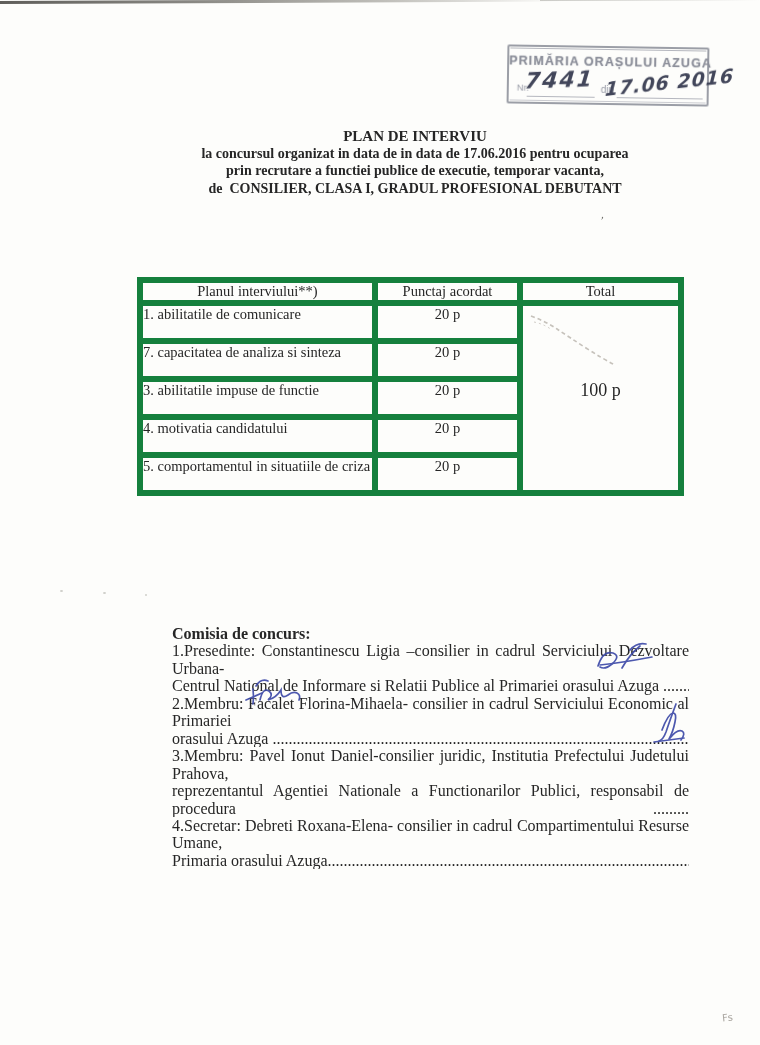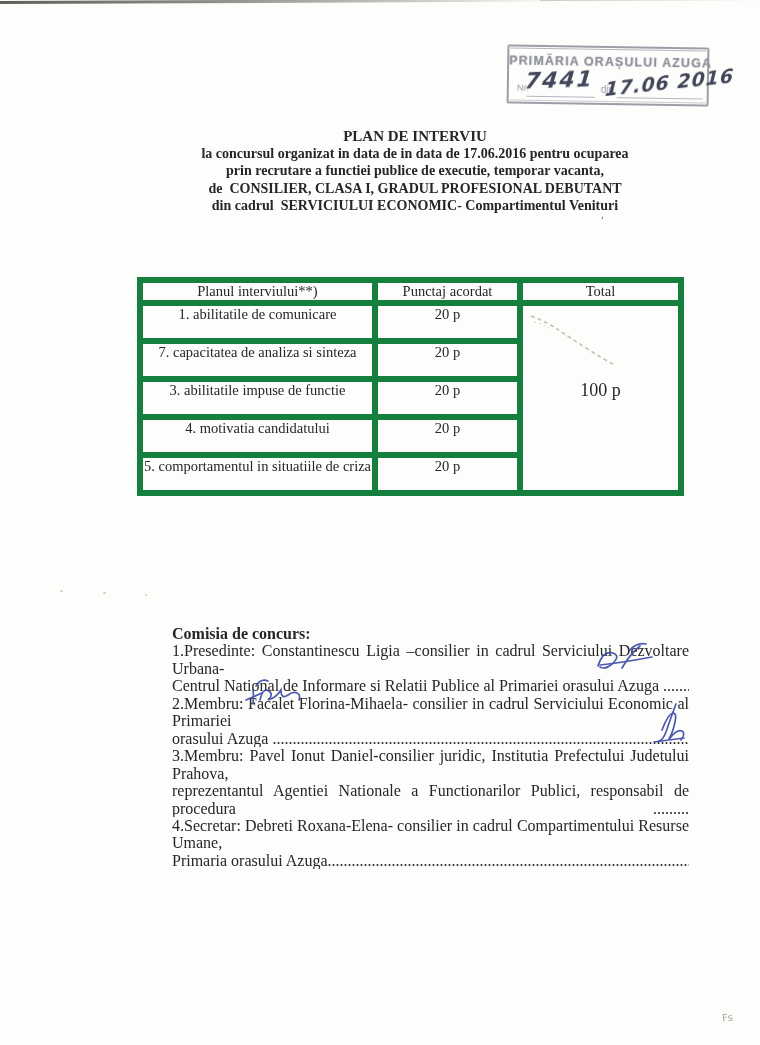--- a/index.html
+++ b/index.html
@@ -91,21 +91,21 @@
   table.plan td,table.plan th{
     border:6px solid #15803d;
     font-weight:normal;
     font-size:14.5px;
     box-sizing:border-box;
     padding:0;
   }
   th.h-criterion{width:235px;height:21px;text-align:center;}
   th.h-points{width:145px;text-align:center;}
   th.h-total{width:161px;text-align:center;}
-  td.c-criterion{height:38px;vertical-align:top;padding:3px 2px 0 4px;text-align:center;}
+  td.c-criterion{height:38px;vertical-align:top;padding:3px 2px 0 4px;}
   td.c-points{vertical-align:top;padding-top:3px;text-align:center;font-size:15px;}
   td.c-total{vertical-align:top;text-align:center;}
   .total-value{margin-top:74px;font-size:18px;}
 
   
   .commission{
     position:absolute;left:172px;top:625px;width:517px;
     font-size:16px;line-height:17.45px;
   }
   .commission-heading{font-weight:bold;}
@@ -142,21 +142,20 @@
     <div class="stamp-line2"></div>
     <div class="stamp-nr-value">7441</div>
     <div class="stamp-date-value">17.06 2016</div>
   </div>
 
   <div class="title-block">
     <div class="title-line first">PLAN DE INTERVIU</div>
     <div class="title-line">la concursul organizat in data de in data de 17.06.2016 pentru ocuparea</div>
     <div class="title-line">prin recrutare a functiei publice de executie, temporar vacanta,</div>
     <div class="title-line">de  CONSILIER, CLASA I, GRADUL PROFESIONAL DEBUTANT</div>
-    <div class="title-line">din cadrul  SERVICIULUI ECONOMIC- Compartimentul Venituri</div>
   </div>
 
   <table class="plan">
     <tbody>
         <tr>
       <th class="h-criterion">Planul interviului**)</th>
       <th class="h-points">Punctaj acordat</th>
       <th class="h-total">Total</th>
     </tr>
     <tr>

